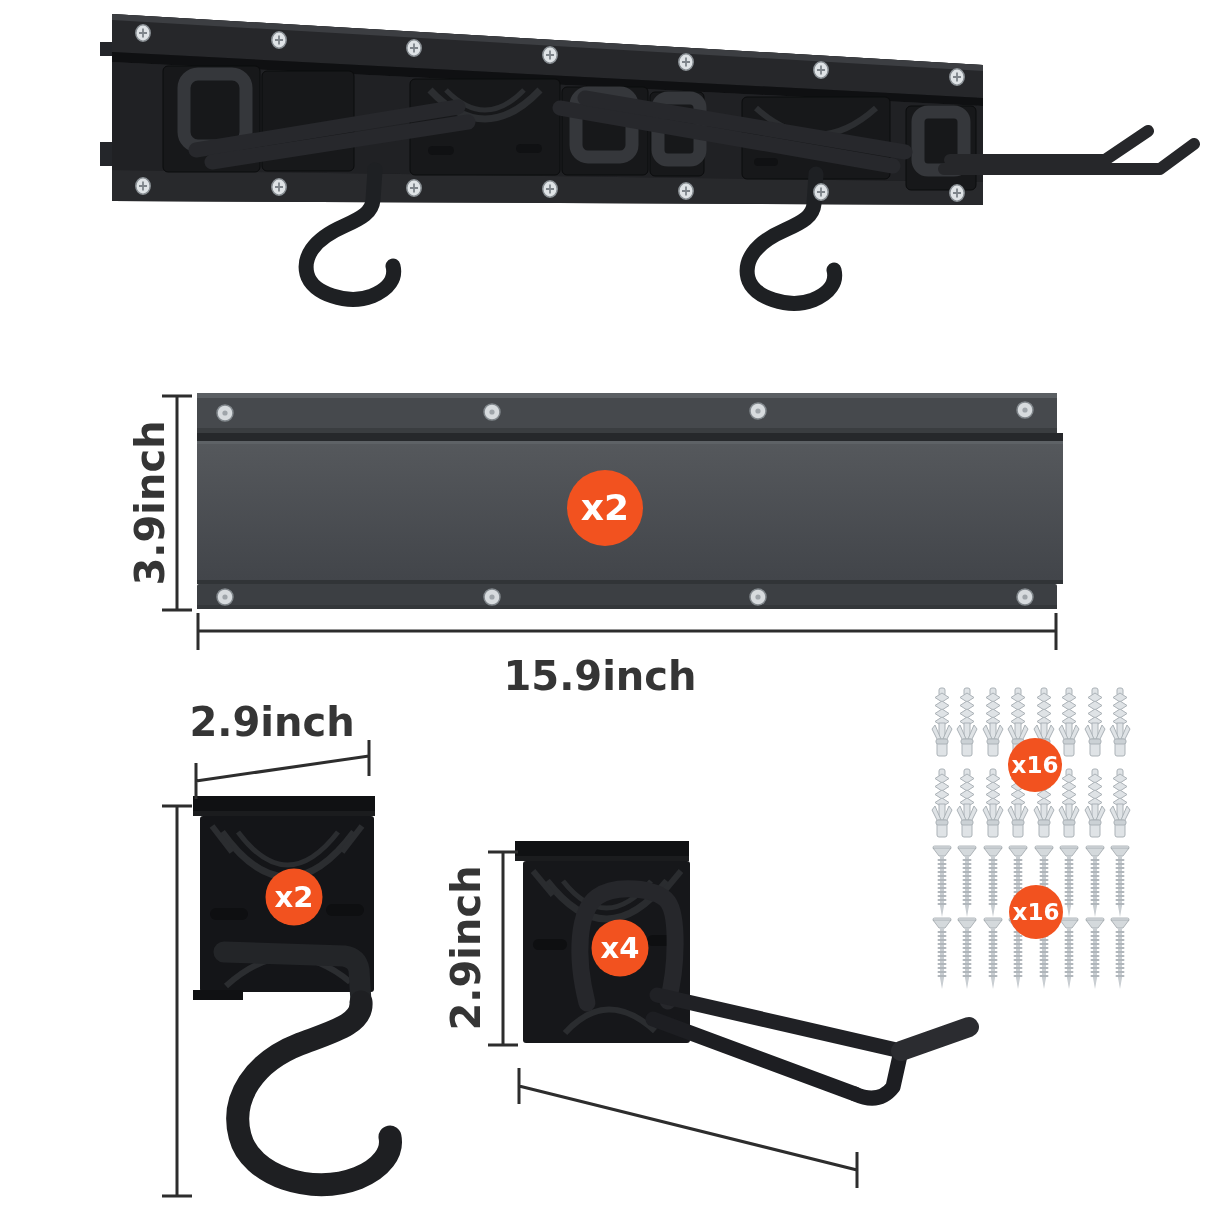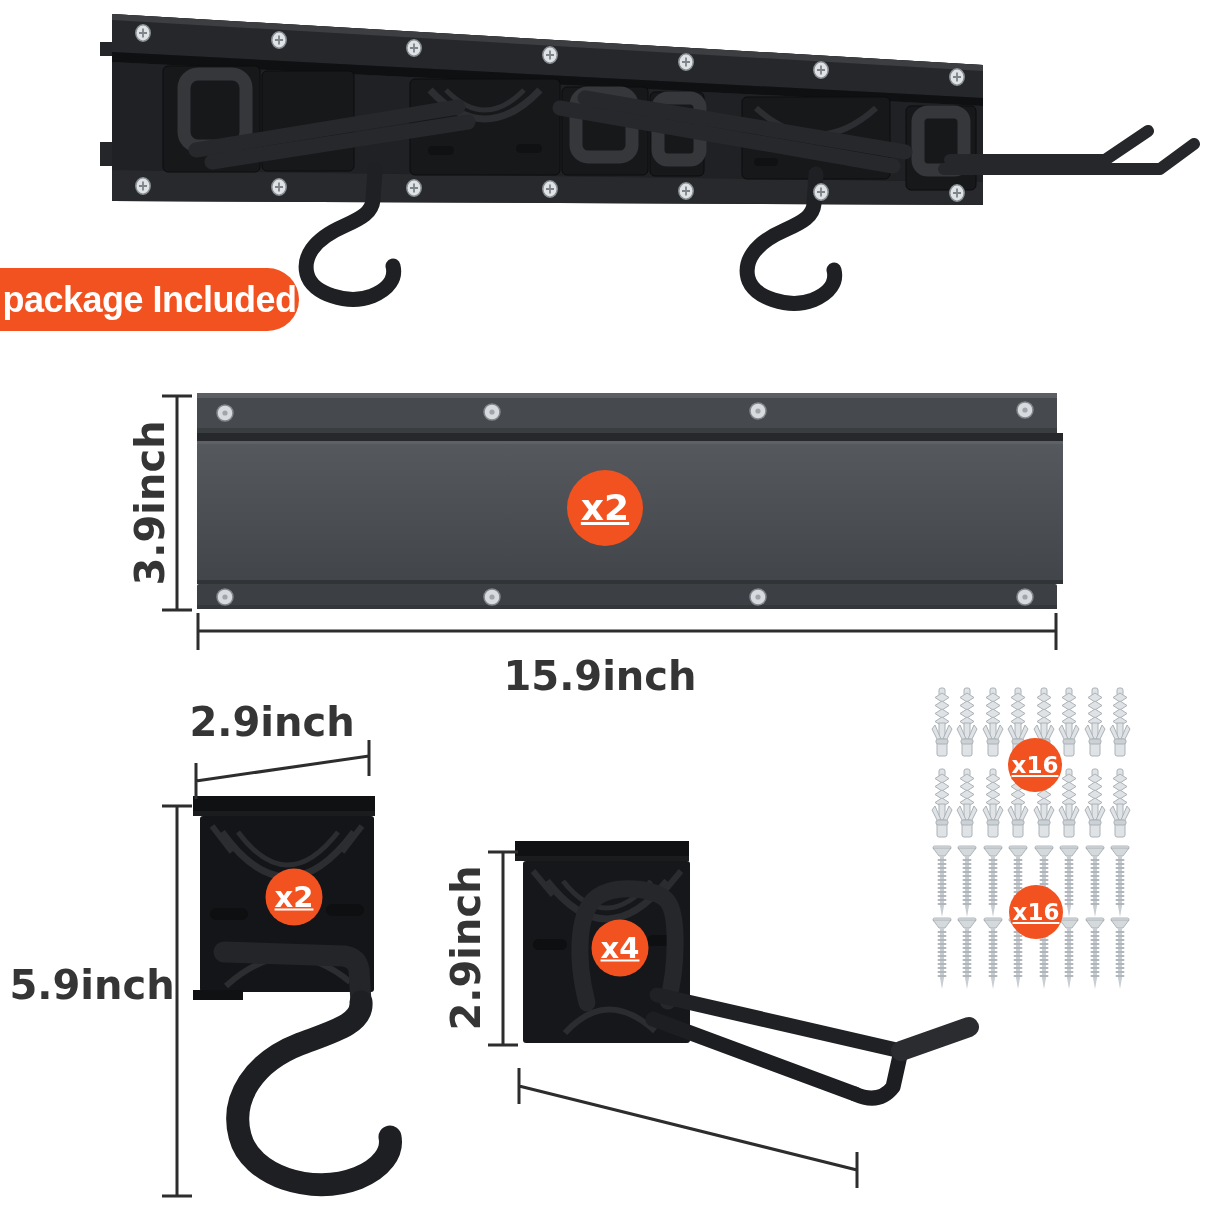--- a/index.html
+++ b/index.html
@@ -14,21 +14,21 @@
     font-family:"DejaVu Sans",sans-serif; font-weight:700; font-size:40px;
     color:#353535; letter-spacing:0px;
     transform:translate(-50%,-50%);
   }
   .dim-label.rot{ transform:translate(-50%,-50%) rotate(-90deg); }
   .qty-badge{
     position:absolute; border-radius:50%;
     background:var(--orange); color:#ffffff;
     display:flex; align-items:center; justify-content:center;
     font-family:"DejaVu Sans",sans-serif; font-weight:700;
-    transform:translate(-50%,-50%); line-height:1;text-decoration:underline;
+    transform:translate(-50%,-50%); line-height:1;
   }
   .pill{
     position:absolute; left:0; top:268px; width:299px; height:63px;
     background:var(--orange); border-radius:0 32px 32px 0;
     color:#ffffff; display:flex; align-items:center; justify-content:center;
     font-family:"Liberation Sans",sans-serif; font-weight:700; font-size:36px;
     letter-spacing:-0.5px;
   }
 </style>
 </head>
@@ -118,23 +118,20 @@
       <use href="#heroScrew" x="143" y="186"></use>
         <use href="#heroScrew" x="279" y="187"></use>
       <use href="#heroScrew" x="414" y="188"></use>
         <use href="#heroScrew" x="550" y="189"></use>
       <use href="#heroScrew" x="686" y="191"></use>
         <use href="#heroScrew" x="821" y="192"></use>
       <use href="#heroScrew" x="957" y="193"></use>
     </g>
   </svg>
 
-  <div class="pill">
-    <span>package Included</span>
-  </div>
 
   <svg class="art" style="left:180px;top:388px" width="895" height="232" viewBox="0 0 895 232">
     <defs>
       <linearGradient id="railFace" x1="0" y1="0" x2="0" y2="1">
         <stop offset="0" stop-color="#55585C"></stop>
           <stop offset="1" stop-color="#42454A"></stop>
       </linearGradient>
       <g id="railScrew">
         <circle r="8" fill="#D7DBDE" stroke="#82888D" stroke-width="1.5"></circle>
         <circle r="2.6" fill="#9FA5AA"></circle>
@@ -289,21 +286,20 @@
     <path d="M177,806 V1196 M162,806 H192 M162,1196 H192"></path>
 
     <path d="M503,852 V1045 M488,852 H518 M488,1045 H518"></path>
 
     <path d="M519,1086 L857,1170 M519,1068 V1104 M857,1152 V1188"></path>
   </svg>
 
   <div class="dim-label rot" style="left:150px;top:503px">3.9inch</div>
   <div class="dim-label" style="left:600px;top:676px">15.9inch</div>
   <div class="dim-label" style="left:272px;top:722px">2.9inch</div>
-  <div class="dim-label" style="left:92px;top:985px">5.9inch</div>
   <div class="dim-label rot" style="left:466px;top:948px">2.9inch</div>
 
   <div class="qty-badge" style="left:605px;top:508px;width:76px;height:76px;font-size:36px">x2</div>
   <div class="qty-badge" style="left:294px;top:897px;width:57px;height:57px;font-size:29px">x2</div>
   <div class="qty-badge" style="left:620px;top:948px;width:57px;height:57px;font-size:29px">x4</div>
   <div class="qty-badge" style="left:1035px;top:765px;width:54px;height:54px;font-size:23px">x16</div>
   <div class="qty-badge" style="left:1036px;top:912px;width:54px;height:54px;font-size:23px">x16</div>
 
 </div>
 

